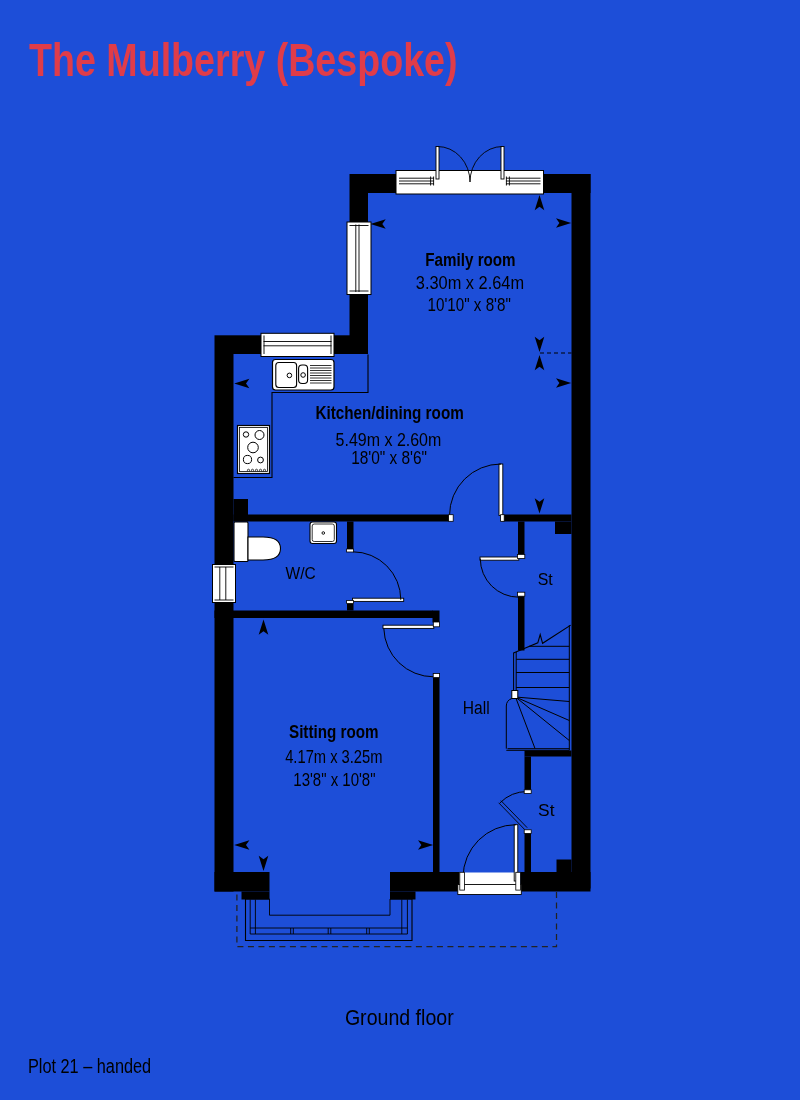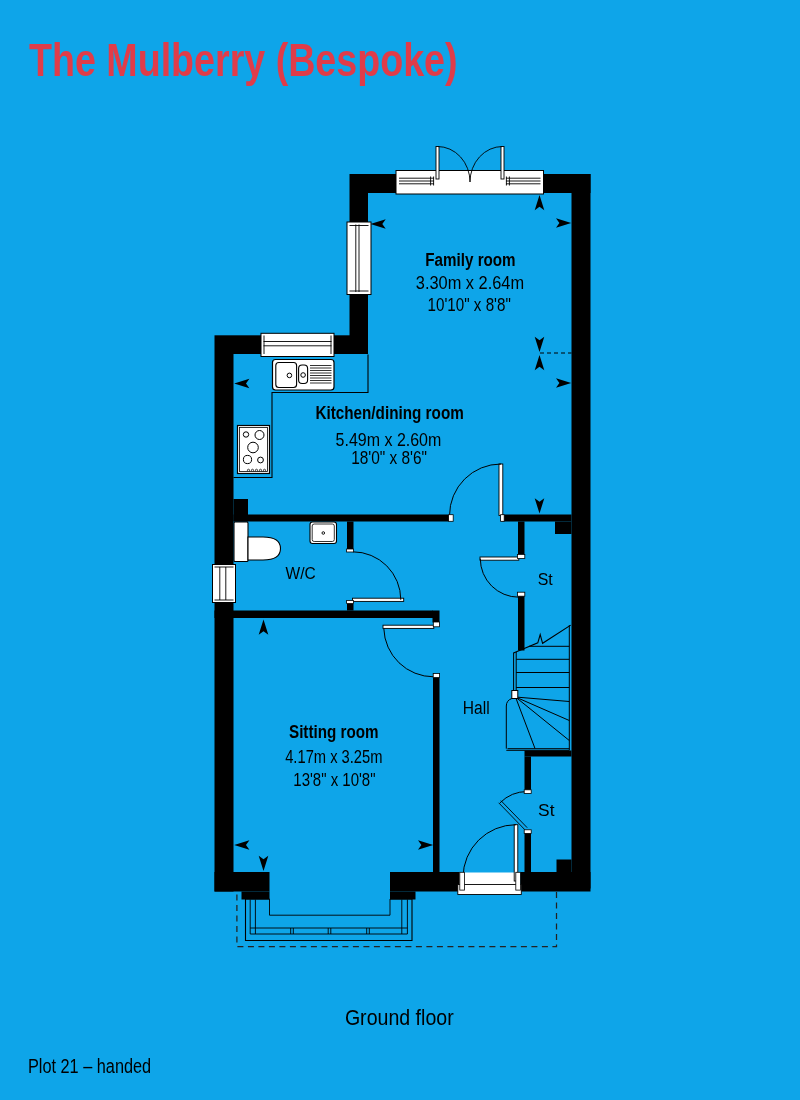--- a/index.html
+++ b/index.html
@@ -1,16 +1,16 @@
 <!DOCTYPE html>
 <html><head>
 <meta charset="utf-8">
 <style>
   html,body{margin:0;padding:0;background:#ffffff;}
-  .page{position:relative;width:800px;height:1100px;background:#0ea5e9;overflow:hidden;}
+  .page{position:relative;width:800px;height:1100px;background:#1d4ed8;overflow:hidden;}
   svg{position:absolute;top:0;left:0;}
   text{font-family:"Liberation Sans", sans-serif;fill:#000000;}
 </style>
 </head>
 <body>
 <div class="page">
 <svg width="800" height="1100" viewBox="0 0 800 1100">
 
 <text x="29" y="75.5" font-size="45.5" font-weight="bold" style="fill:#e03c49" textLength="428.5" lengthAdjust="spacingAndGlyphs">The Mulberry (Bespoke)</text>
 

